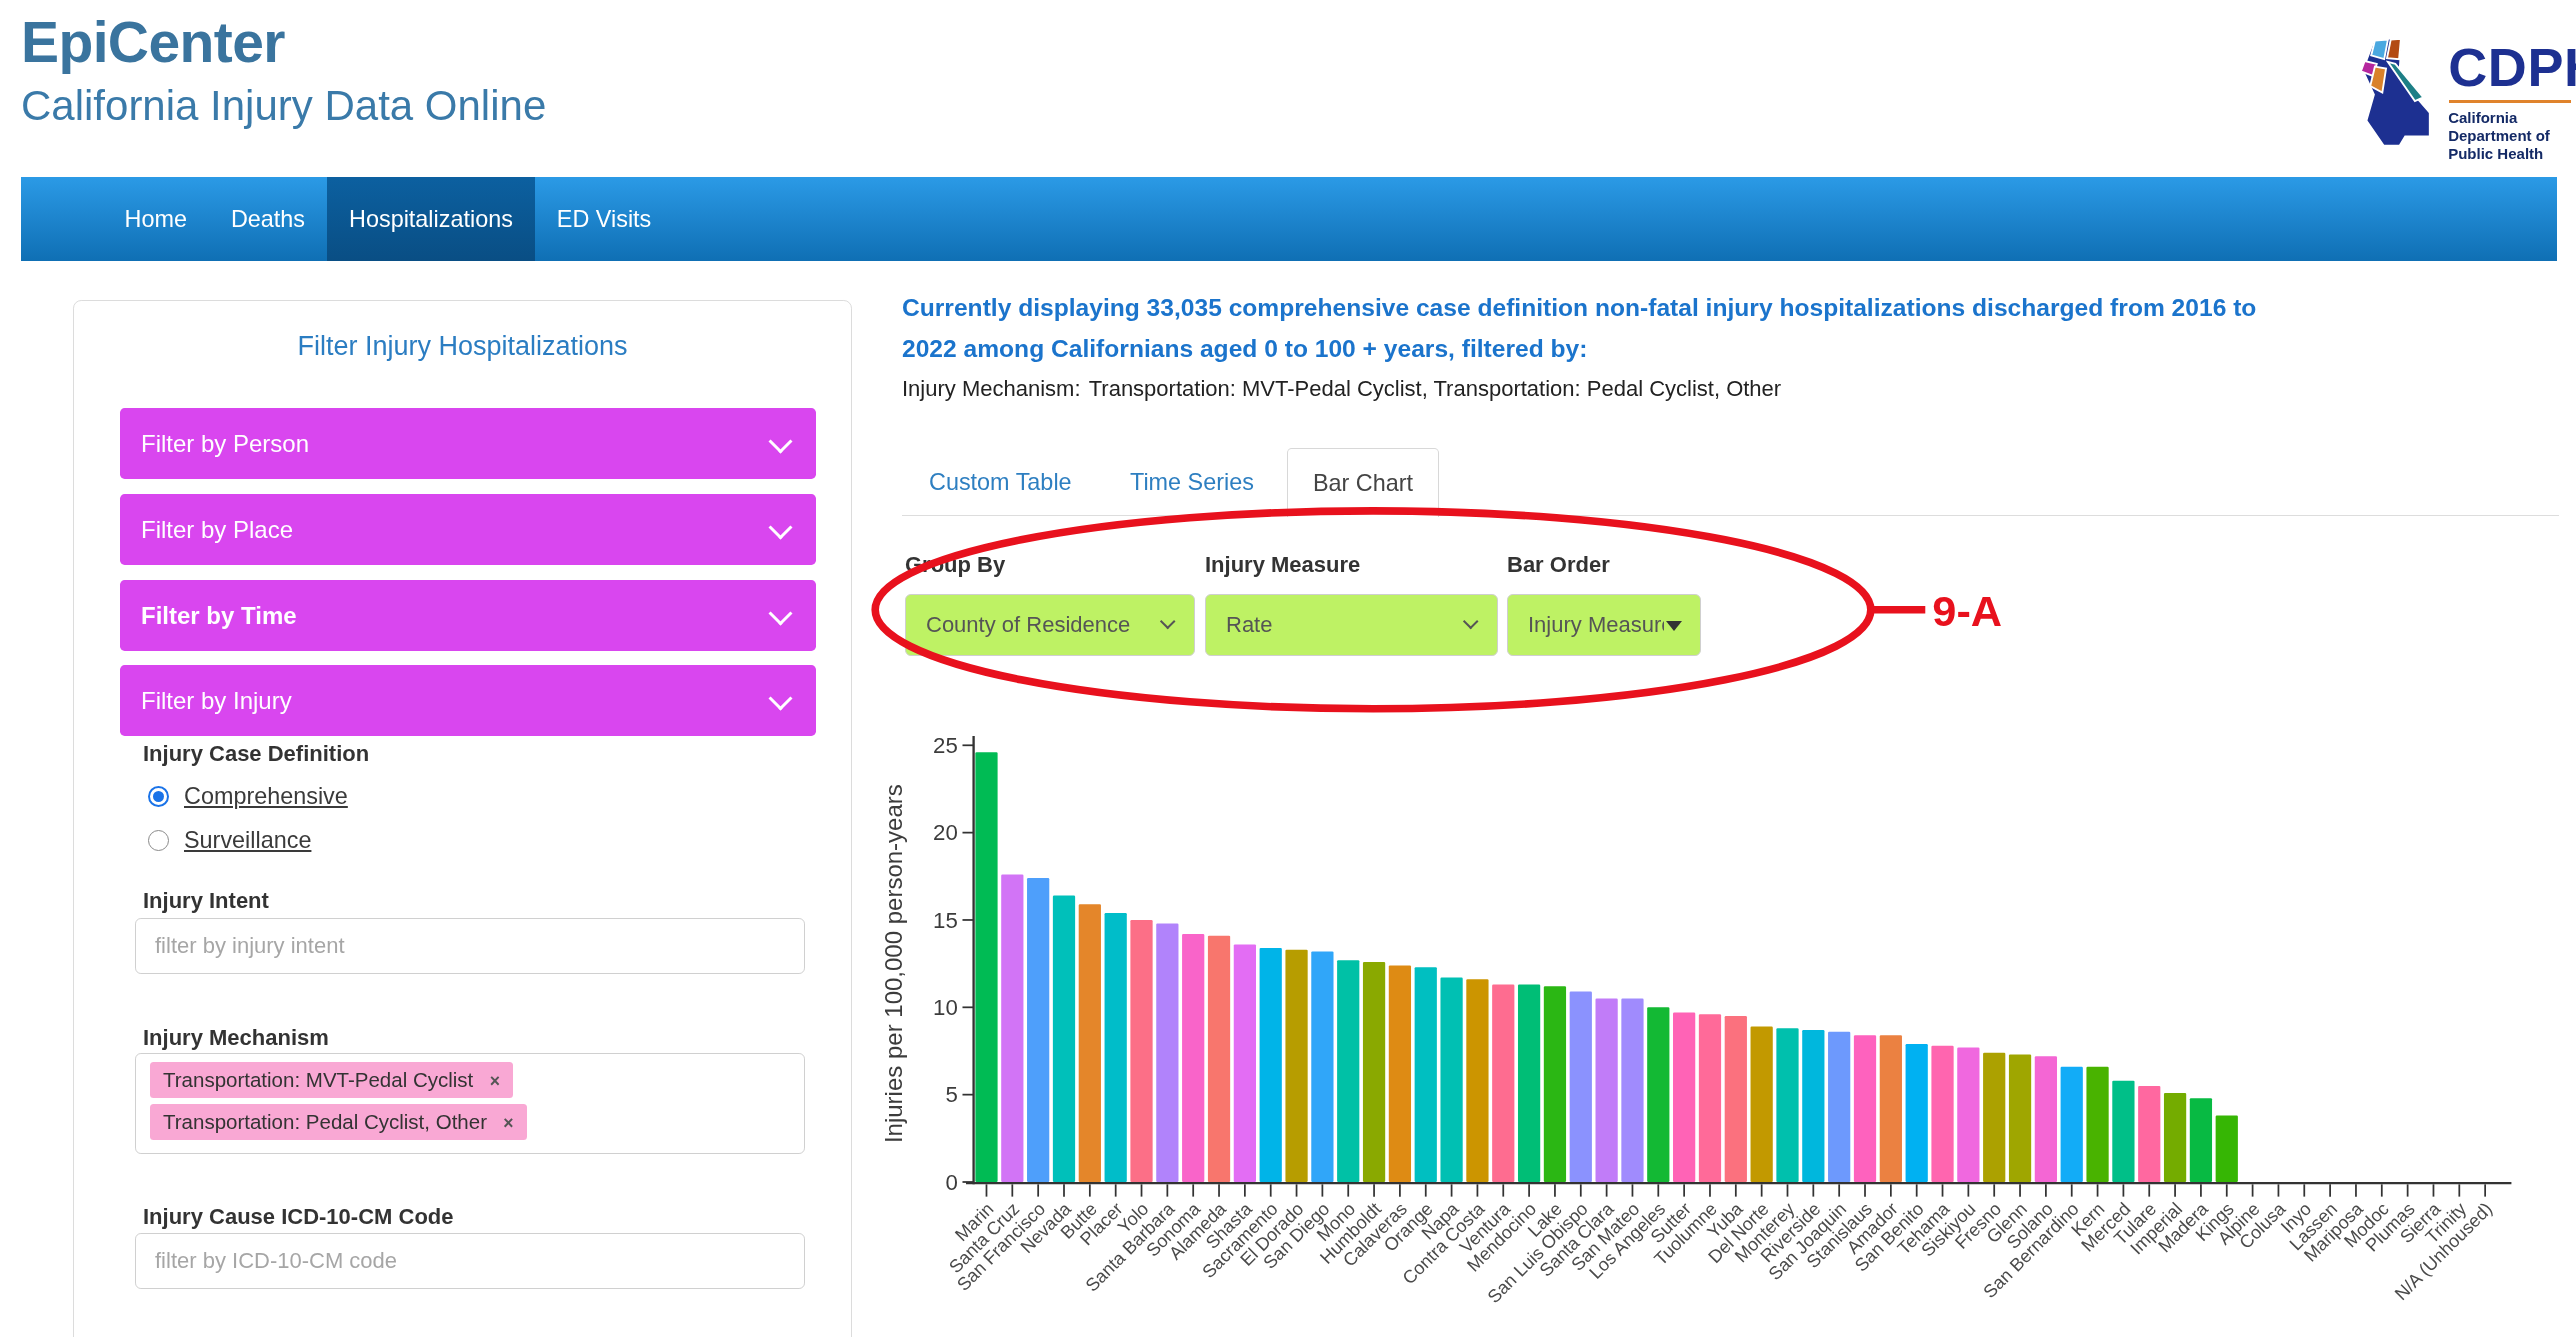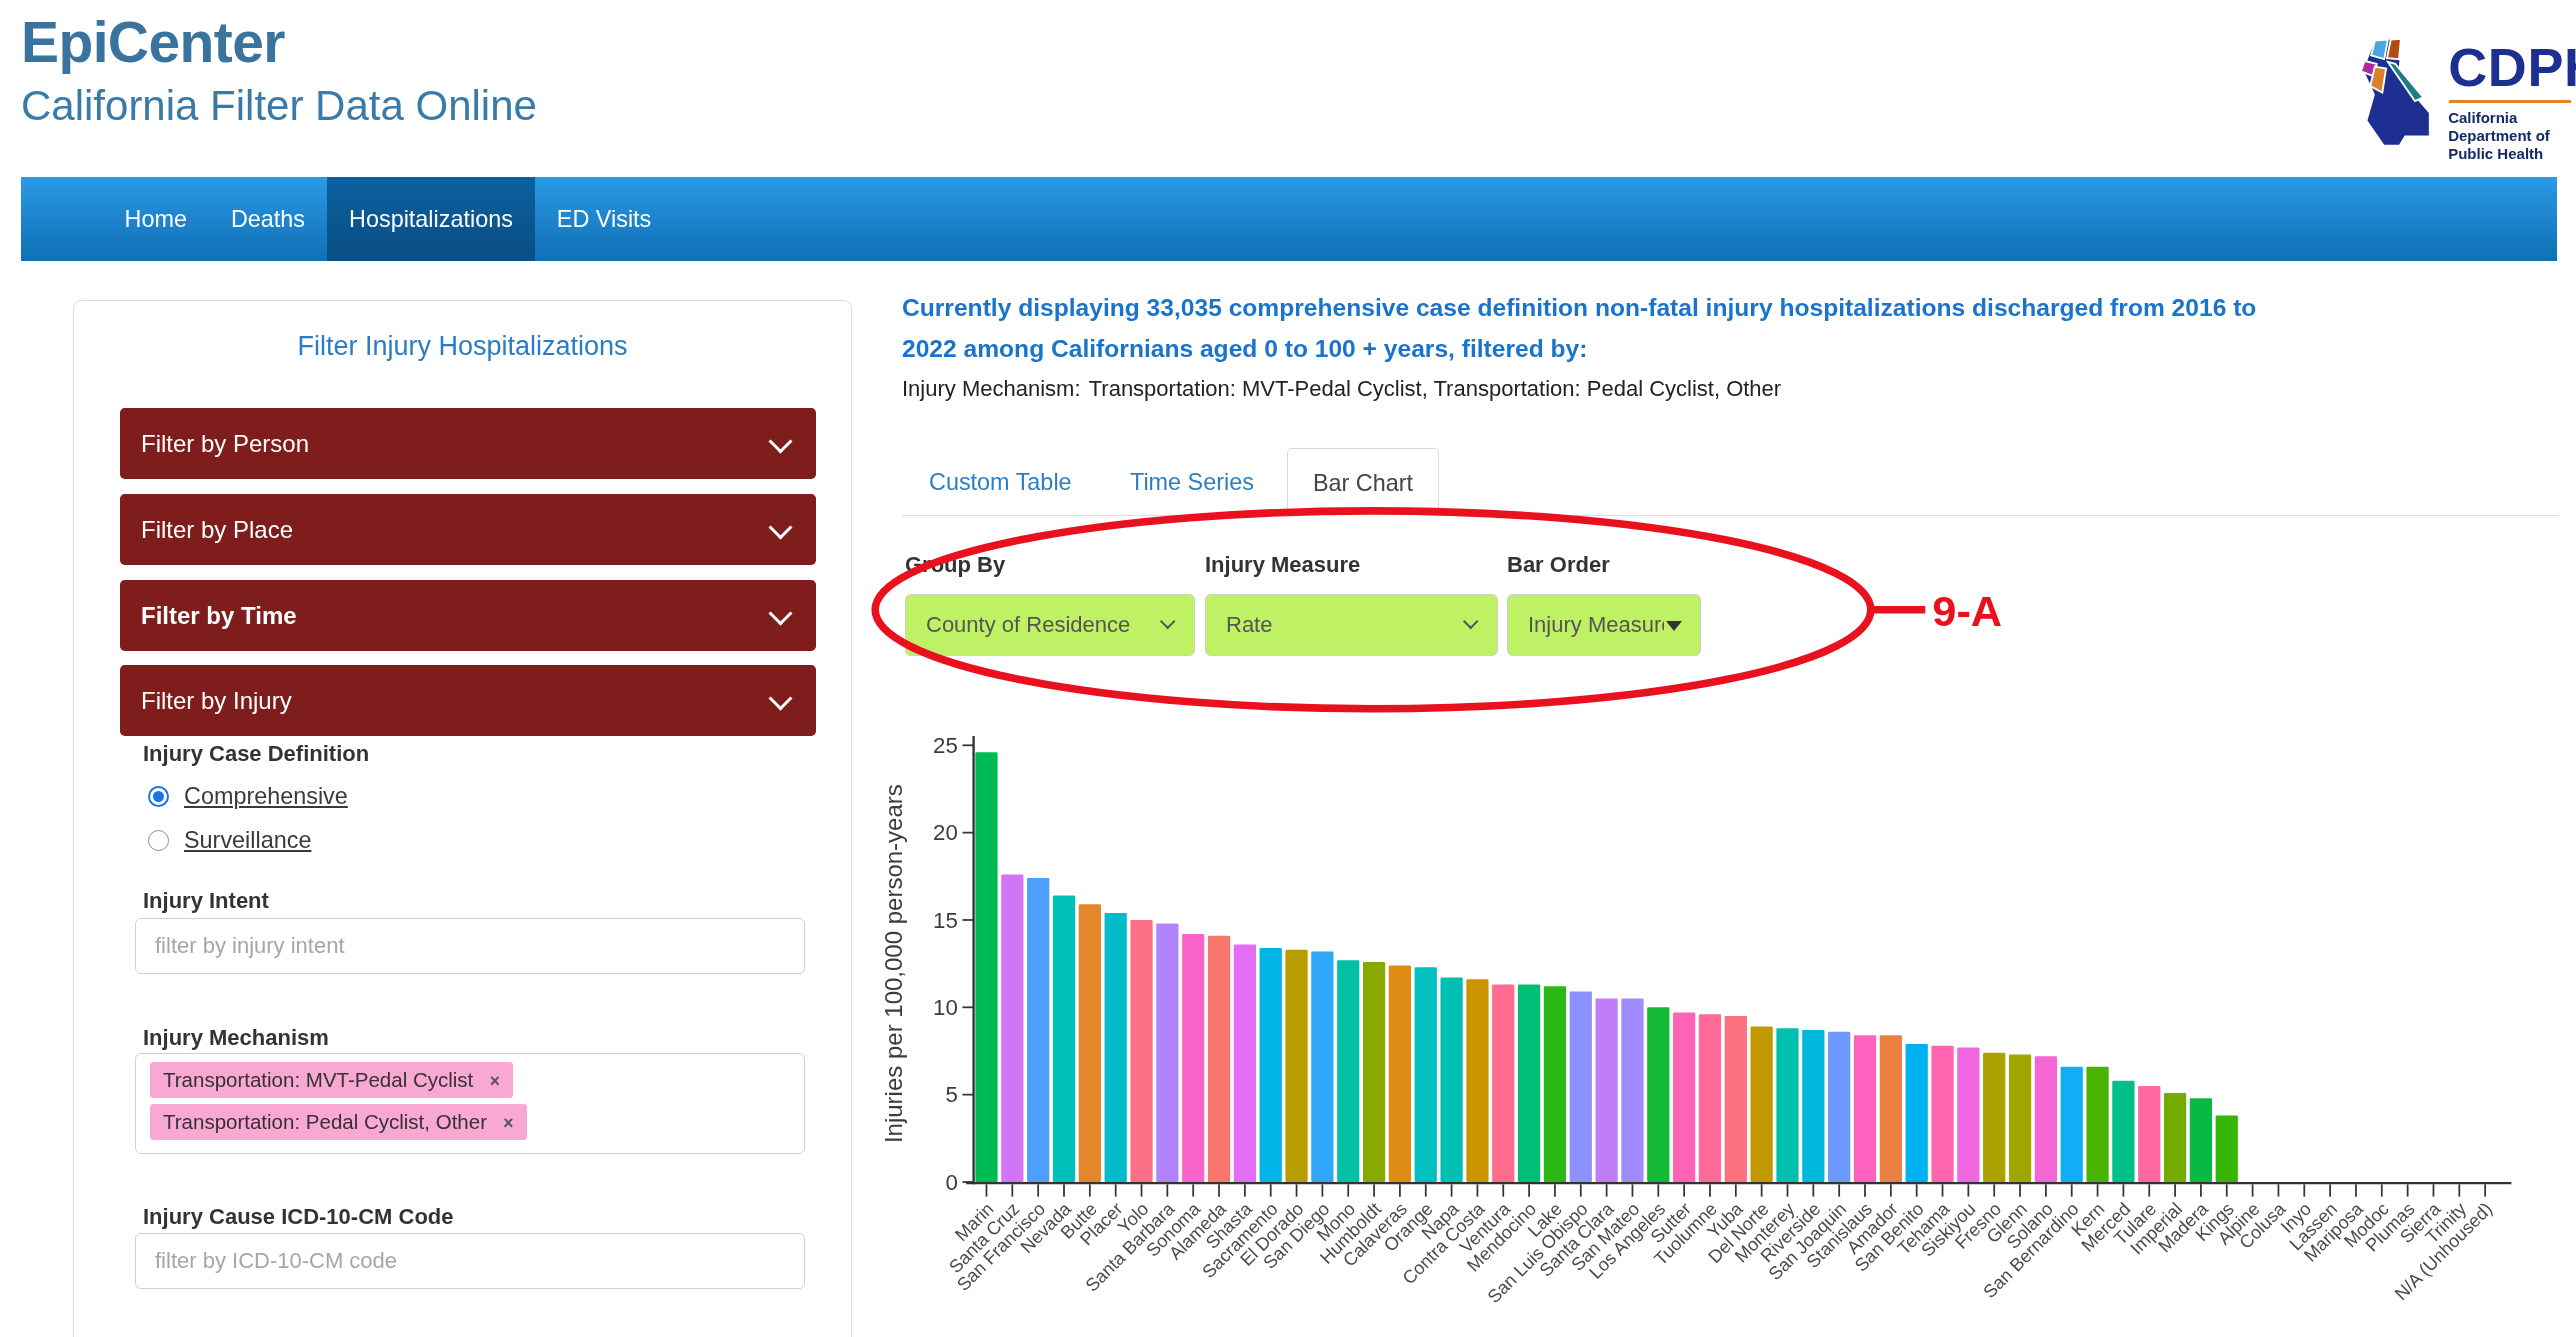--- a/index.html
+++ b/index.html
@@ -20,21 +20,21 @@
   
   .navbar{position:absolute;left:20.5px;top:165px;width:2536px;height:84px;
     background:linear-gradient(#2b9ae6,#0f6fb4);display:flex;align-items:stretch;padding-left:82px;box-sizing:border-box;}
   .nav-item{padding:0 22px;line-height:84px;font-size:23.4px;color:#fff;cursor:pointer;white-space:nowrap;}
   .nav-item.active{background:linear-gradient(#0c60a0,#094e84);}
 
   
   .panel{position:absolute;left:73px;top:288px;width:779px;height:1047px;background:#fff;
     border:1.2px solid #dcdcdc;border-radius:8.2px;box-sizing:border-box;}
   .panel-title{position:absolute;left:0;top:30px;width:100%;text-align:center;font-size:27px;color:#2b7dc2;}
-  .accordion{position:absolute;left:46px;width:696px;height:71px;background:#7f1d1d;border-radius:4.7px;cursor:pointer;}
+  .accordion{position:absolute;left:46px;width:696px;height:71px;background:#d946ef;border-radius:4.7px;cursor:pointer;}
   .accordion .acc-label{position:absolute;left:21px;top:0;line-height:71px;font-size:24px;color:#fff;}
   .chevron{position:absolute;right:27px;top:24.6px;width:14px;height:14px;border-right:3.5px solid #fff;border-bottom:3.5px solid #fff;transform:rotate(45deg);}
   .field-label{position:absolute;left:69px;font-size:22px;font-weight:700;color:#333;}
   .radio-row{position:absolute;left:74px;display:flex;align-items:center;cursor:pointer;}
   .radio{width:21px;height:21px;border-radius:50%;box-sizing:border-box;border:1.8px solid #8a8a8a;background:#fff;position:relative;flex:0 0 auto;}
   .radio.checked{border:2.3px solid #1a73e8;}
   .radio.checked::after{content:"";position:absolute;left:50%;top:50%;width:11.7px;height:11.7px;margin:-5.9px 0 0 -5.9px;border-radius:50%;background:#1a73e8;}
   .radio-label{margin-left:15px;font-size:23.4px;color:#3a3a3a;text-decoration:underline;}
   .text-input{position:absolute;left:61px;width:670px;height:56px;box-sizing:border-box;border:1.2px solid #d0d0d0;
     border-radius:5.9px;font-size:22px;color:#333;padding:0 0 0 19px;outline:none;font-family:inherit;}
@@ -65,21 +65,21 @@
   .chart text{font-family:"Liberation Sans","DejaVu Sans",sans-serif;}
   .annotation{position:absolute;left:843px;top:480px;width:1347px;height:252px;pointer-events:none;z-index:5;}
   .annotation text{font-family:"Liberation Sans","DejaVu Sans",sans-serif;font-weight:700;}
 </style>
 </head>
 <body>
 
 <div class="page">
 
   <div class="app-title">EpiCenter</div>
-  <div class="app-subtitle">California Filter Data Online</div>
+  <div class="app-subtitle">California Injury Data Online</div>
 
   <div class="logo">
     <svg width="93" height="115" viewBox="0 0 100 120">
       <polygon points="30,2 58,0 55,42 88,80 88,104 62,104 56,114 40,114 22,88 30,60 18,34" fill="#1d3091"></polygon>
       <polygon points="30,2 44,1 40,22 26,18" fill="#4aa8e0" stroke="#fff" stroke-width="2"></polygon>
       <polygon points="47,1 58,0 56,22 43,21" fill="#b34a12" stroke="#fff" stroke-width="2"></polygon>
       <polygon points="19,24 32,27 28,40 15,35" fill="#b5279e" stroke="#fff" stroke-width="2"></polygon>
       <polygon points="30,30 42,32 38,58 25,51" fill="#d9822b" stroke="#fff" stroke-width="2"></polygon>
       <polygon points="44,25 52,27 82,63 73,67" fill="#1d7f86" stroke="#fff" stroke-width="2"></polygon>
     </svg>

